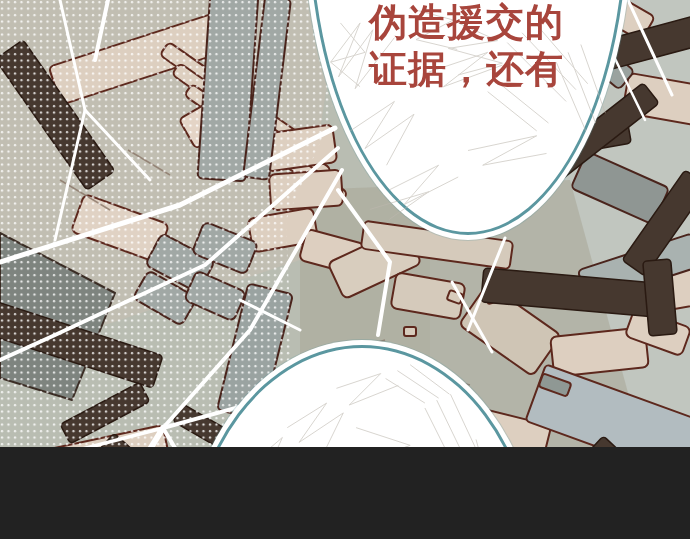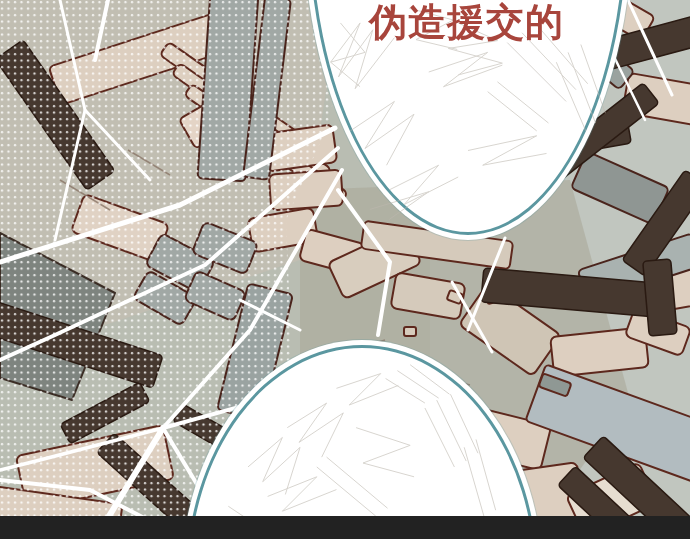--- a/index.html
+++ b/index.html
@@ -1,17 +1,17 @@
 <!DOCTYPE html>
 <html><head>
 <meta charset="utf-8">
 <style>
   html,body{margin:0;padding:0;background:#222;}
   #panel{
-    position:relative;width:690px;height:516px;overflow:hidden;
+    position:relative;width:690px;height:447px;overflow:hidden;
     background:#b9bdb2;font-family:"DejaVu Sans",sans-serif;
   }
   #artwork{position:absolute;left:0;top:0;width:690px;height:539px;display:block;}
   .bubble{
     position:absolute;background:#ffffff;border:3px solid #5b97a0;border-radius:50%;
     box-shadow:0 0 0 5px #ffffff, 0 0 0 6px rgba(91,151,160,.25);
     box-sizing:border-box;
   }
   #bubble-top{left:308px;top:-405px;width:320px;height:640px;}
   #bubble-bottom{left:186px;top:345px;width:352px;height:470px;}
@@ -156,20 +156,21 @@
         <path d="M30,430 l25,30 l-35,10 l30,25"></path>
         <path d="M160,560 l70,-15 l-55,30 l65,-12"></path>
         <path d="M250,470 l30,70 M262,460 l28,72 M275,452 l25,70"></path>
         <path d="M60,620 l60,-18 l-40,28"></path>
         <path d="M100,415 l45,12 l-38,20 l42,10"></path>
         <path d="M180,500 l50,40 M190,490 l52,42"></path>
       </g>
     </svg>
     <div id="speech-top" class="speech">
       <span class="line" style="color: rgb(168, 69, 60);">伪造援交的</span>
+      <span class="line" style="color: rgb(168, 69, 60);">证据，还有</span>
     </div>
   </div>
 
   <div id="bubble-bottom" class="bubble">
     <svg viewBox="0 0 352 470" xmlns="http://www.w3.org/2000/svg">
       <g stroke="#bdb8ae" stroke-width="1" fill="none" opacity="0.6">
         <path d="M60,120 l35,-30 l-20,45 l38,-35 l-15,48"></path>
         <path d="M100,80 l40,-25 l-28,40 l45,-30 l-22,45"></path>
         <path d="M150,40 l45,-15 l-32,32 l50,-20"></path>
         <path d="M200,30 l40,25 M212,22 l42,28 M225,16 l40,30"></path>

